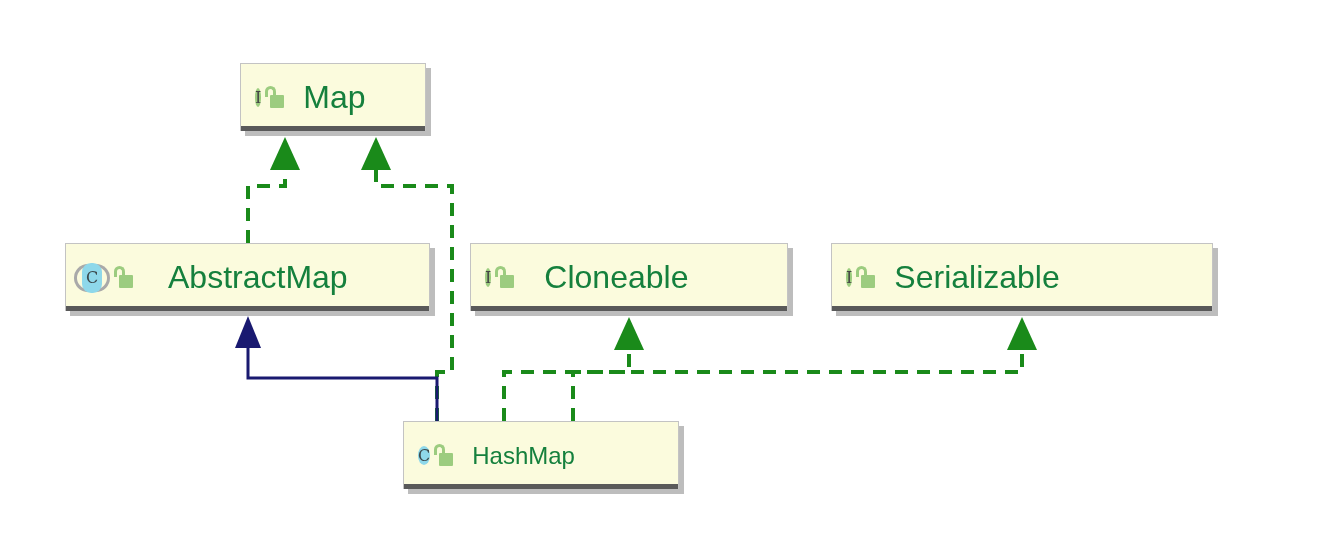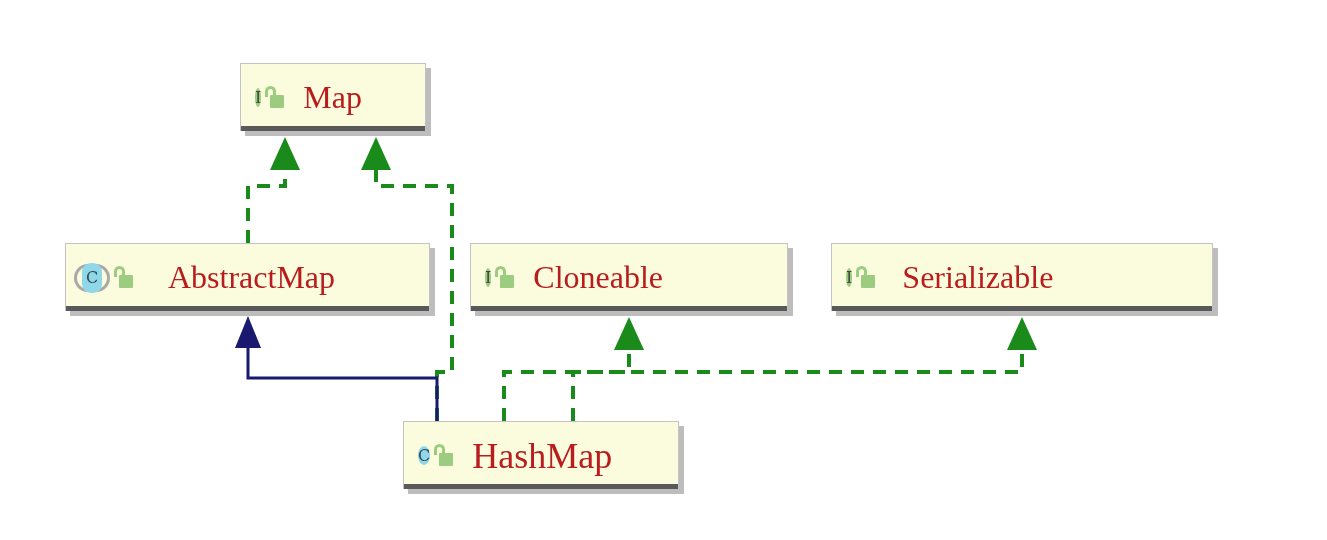--- a/index.html
+++ b/index.html
@@ -52,22 +52,22 @@
     bottom: 0;
     height: 5px;
     background: #595959;
   }
   .node-shadow {
     position: absolute;
     background: #bdbdbd;
     z-index: 4;
   }
   .node-label {
-    font-family: Liberation Serif, serif;
-    color: #b91c1c;
+    font-family: Liberation Sans, sans-serif;
+    color: #15803d;
     white-space: nowrap;
     letter-spacing: 0px;
   }
   
   .icon-slot {
     position: relative;
     flex: 0 0 auto;
     display: inline-block;
   }
   .iface-icon {
@@ -230,48 +230,48 @@
   <div class="node-shadow" style="left:475px; top:248px; width:318px; height:68px;"></div>
   <div class="uml-node" style="left:470px; top:243px; width:318px; height:68px;">
     <div class="uml-node-inner">
       <span class="icon-slot">
         <span class="iface-icon">I</span>
       </span>
       <span class="lock-icon">
         <span class="shackle"></span>
           <span class="body"></span>
       </span>
-      <span class="node-label" style="font-size:32px; margin-left:16px;">Cloneable</span>
+      <span class="node-label" style="font-size:32px; margin-left:27px;">Cloneable</span>
     </div>
     <div class="node-underline"></div>
   </div>
 
   <div class="node-shadow" style="left:836px; top:248px; width:382px; height:68px;"></div>
   <div class="uml-node" style="left:831px; top:243px; width:382px; height:68px;">
     <div class="uml-node-inner">
       <span class="icon-slot">
         <span class="iface-icon">I</span>
       </span>
       <span class="lock-icon">
         <span class="shackle"></span>
           <span class="body"></span>
       </span>
-      <span class="node-label" style="font-size:32px; margin-left:24px;">Serializable</span>
+      <span class="node-label" style="font-size:32px; margin-left:16px;">Serializable</span>
     </div>
     <div class="node-underline"></div>
   </div>
 
   <div class="node-shadow" style="left:408px; top:426px; width:276px; height:68px;"></div>
   <div class="uml-node" style="left:403px; top:421px; width:276px; height:68px;">
     <div class="uml-node-inner">
       <span class="icon-slot">
         <span class="class-icon">C</span>
       </span>
       <span class="lock-icon">
         <span class="shackle"></span>
           <span class="body"></span>
       </span>
-      <span class="node-label" style="font-size:36px; margin-left:16px;">HashMap</span>
+      <span class="node-label" style="font-size:24px; margin-left:16px;">HashMap</span>
     </div>
     <div class="node-underline"></div>
   </div>
 
 </div>
 
 </body></html>

